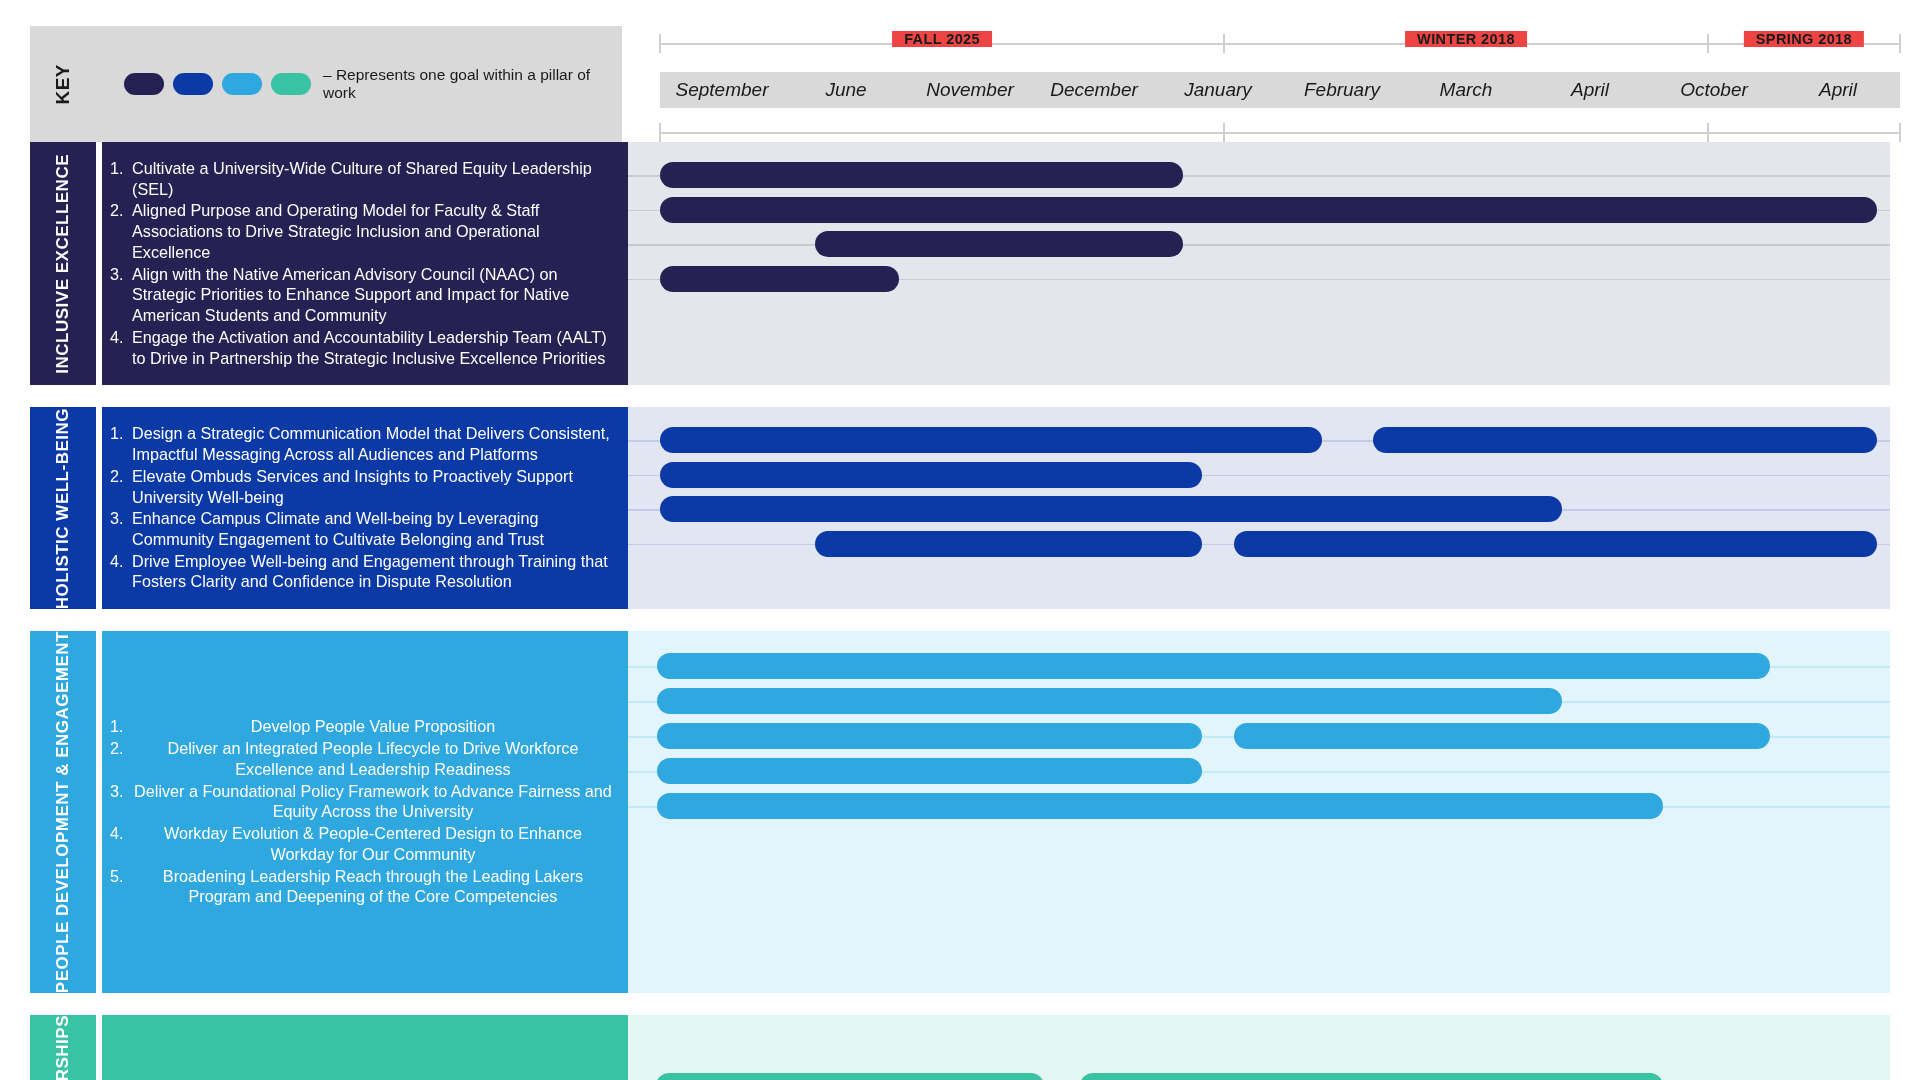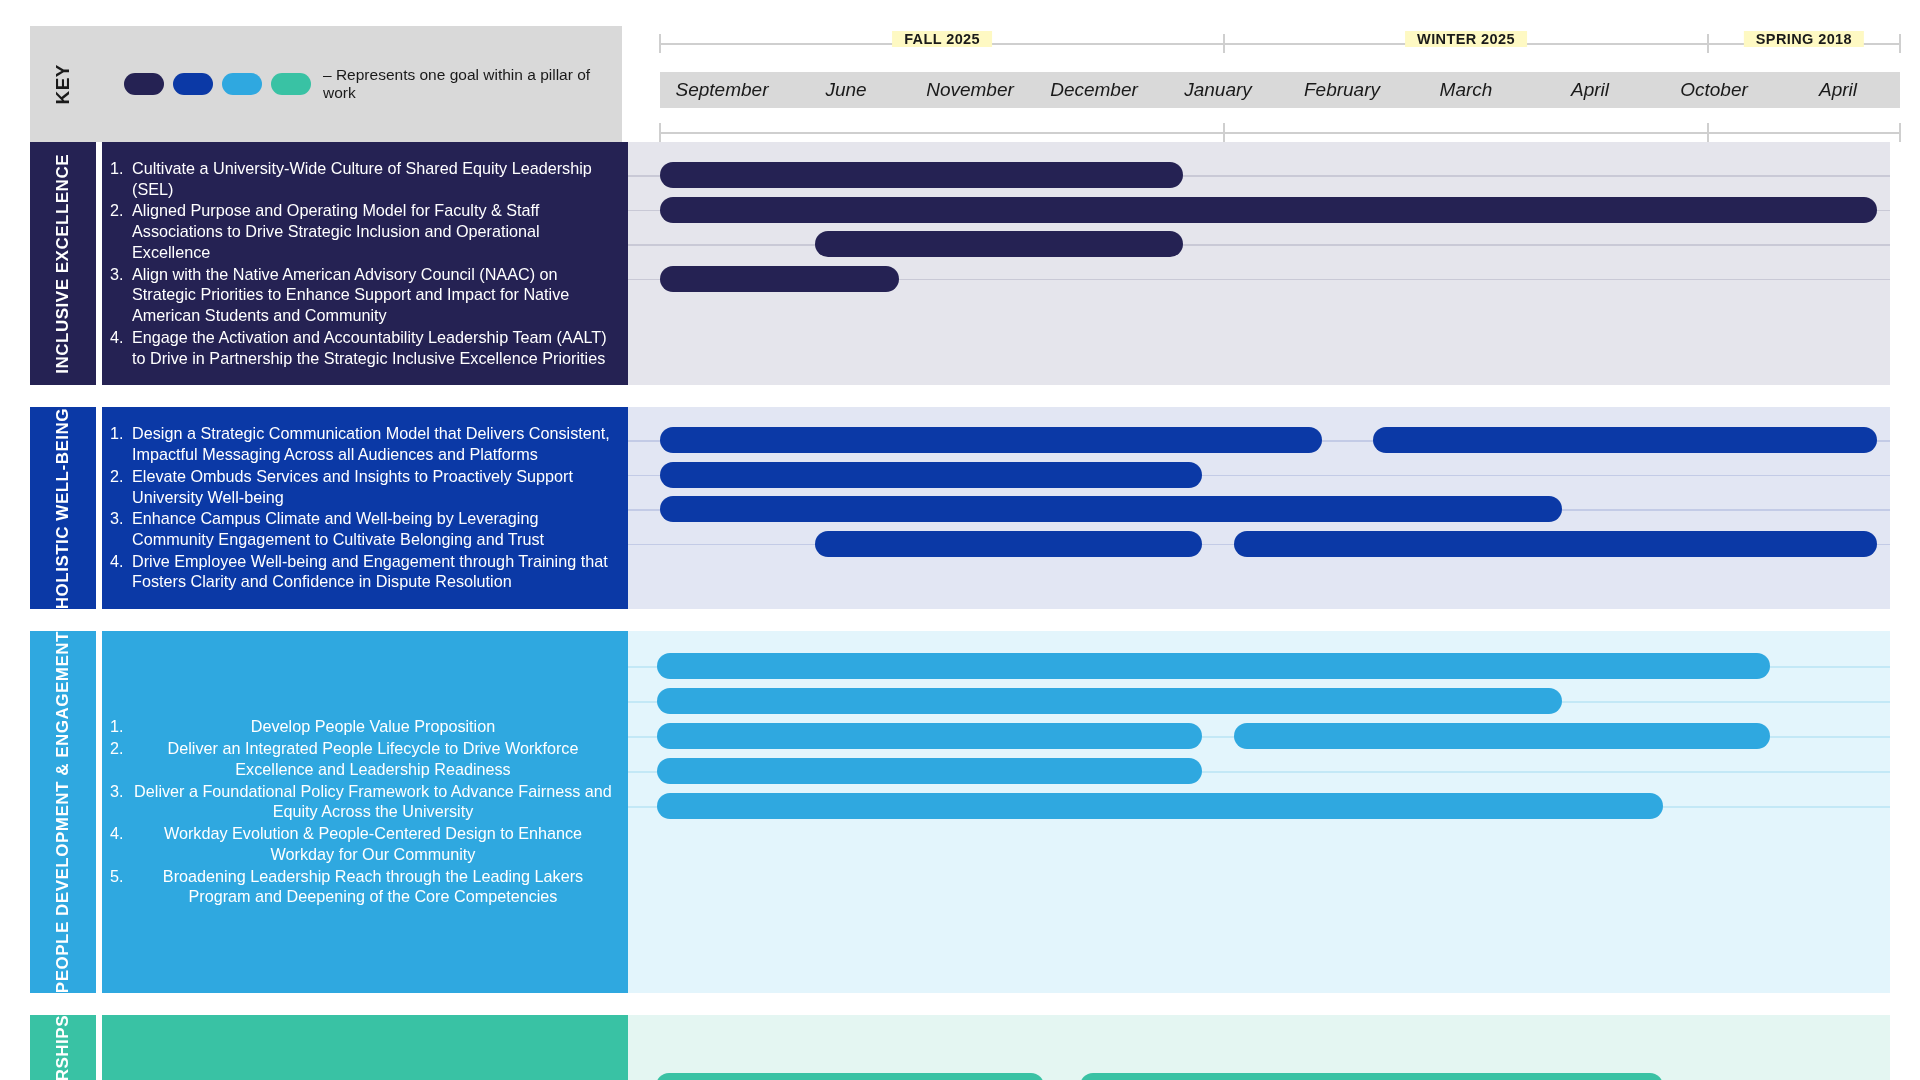--- a/index.html
+++ b/index.html
@@ -35,21 +35,21 @@
   }
   .anchor-badge svg { width: 20px; height: 20px; }
 
   
   .timeline-head { flex: 1; margin-left: 38px; position: relative; display: flex; flex-direction: column; }
   .season-bar { position: relative; height: 34px; }
   .season-rule { position: absolute; top: 17px; left: 0; right: 0; height: 2px; background: #cfcfcf; }
   .season-tick { position: absolute; top: 8px; width: 2px; height: 19px; background: #cfcfcf; }
   .season-label {
     position: absolute; top: 5px; transform: translateX(-50%);
-    background: #fef9c3; padding: 0 12px; font-size: 14.5px; font-weight: bold;
+    background: #ef4444; padding: 0 12px; font-size: 14.5px; font-weight: bold;
     letter-spacing: .4px; color: #1a1a1a; white-space: nowrap;
   }
   .months { display: flex; gap: 0; margin-top: 13px; }
   .month-cell { flex: 1 1 0; display: flex; justify-content: center; }
   .month-chip {
     background: #d9d9d9; color: #1a1a1a; font-style: italic; font-size: 19px;
     padding: 7px 0; width: 124px; text-align: center;
   }
   .bottom-rule-wrap { position: relative; height: 22px; margin-top: 12px; }
 
@@ -105,21 +105,21 @@
 
       </div>
     </div>
 
     <div class="timeline-head">
       <div class="season-bar" id="season-bar">
         <div class="season-rule"></div>
       <div class="season-label" style="left: 22.75%;">FALL 2025</div>
           <div class="season-tick" style="left: calc(0% - 1px);"></div>
           <div class="season-tick" style="left: calc(45.5% - 1px);"></div>
-          <div class="season-label" style="left: 65%;">WINTER 2025</div>
+          <div class="season-label" style="left: 65%;">WINTER 2018</div>
           <div class="season-tick" style="left: calc(45.5% - 1px);"></div>
           <div class="season-tick" style="left: calc(84.5% - 1px);"></div>
           <div class="season-label" style="left: 92.25%;">SPRING 2018</div>
           <div class="season-tick" style="left: calc(84.5% - 1px);"></div>
           <div class="season-tick" style="left: calc(100% - 1px);"></div>
         </div>
       <div class="months" id="month-row">
           <div class="month-cell">
             <div class="month-chip">September</div>
           </div>

